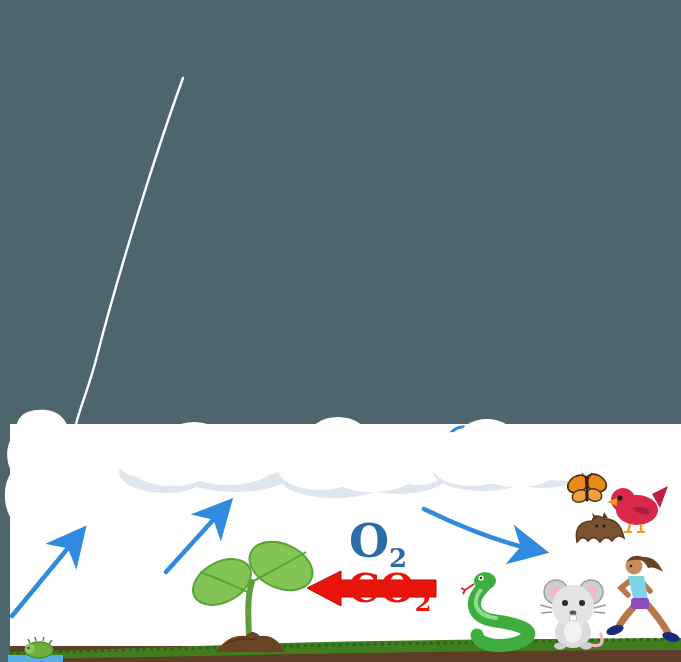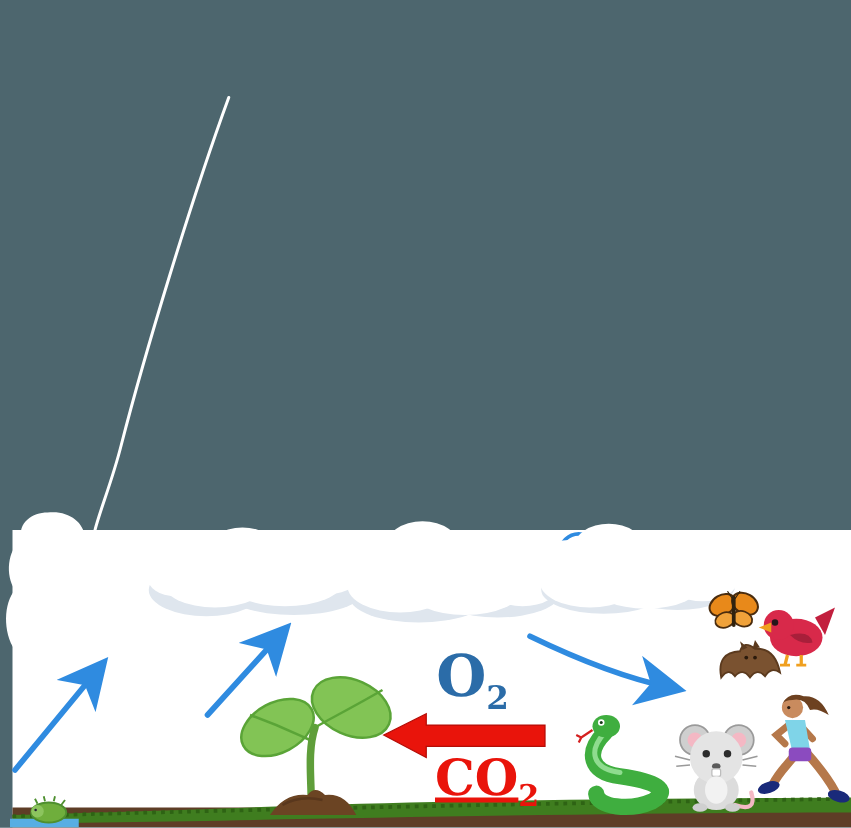--- a/index.html
+++ b/index.html
@@ -17,22 +17,22 @@
   .fill-grass{fill:var(--grass,#3f7d1f);}
   .fill-grass-dark{fill:none;stroke:var(--grass-dark,#2e6314);stroke-width:3;stroke-dasharray:3 4;}
   .fill-soil{fill:var(--soil,#5e3d26);}
   .fill-water{fill:var(--water,#57aee3);}
 
   .label-foto{position:absolute;left:44px;top:599px;font:700 30px "DejaVu Serif",serif;
               color:var(--magenta,#c83cc8);letter-spacing:-1.5px;line-height:1;}
   .label-o2{position:absolute;left:349px;top:478px;font:700 46px "DejaVu Serif",serif;
             color:var(--o2-blue,#2b6ca8);line-height:1;margin-top:40px;}
   .label-o2 sub{font-size:26px;}
-  .label-co2{position:absolute;left:348px;top:603px;font:700 40px "DejaVu Serif",serif;
-             color:var(--co2-red,#e9140b);line-height:1;text-decoration:underline;}
+  .label-co2{position:absolute;left:348px;top:568px;font:700 40px "DejaVu Serif",serif;
+             color:var(--co2-red,#e9140b);line-height:1;}
   .label-co2 sub{font-size:24px;}
 </style>
 </head>
 <body>
 
 <div class="stage">
 
   <div class="panel"></div>
 
   <svg class="overlay" viewBox="0 0 681 662">

